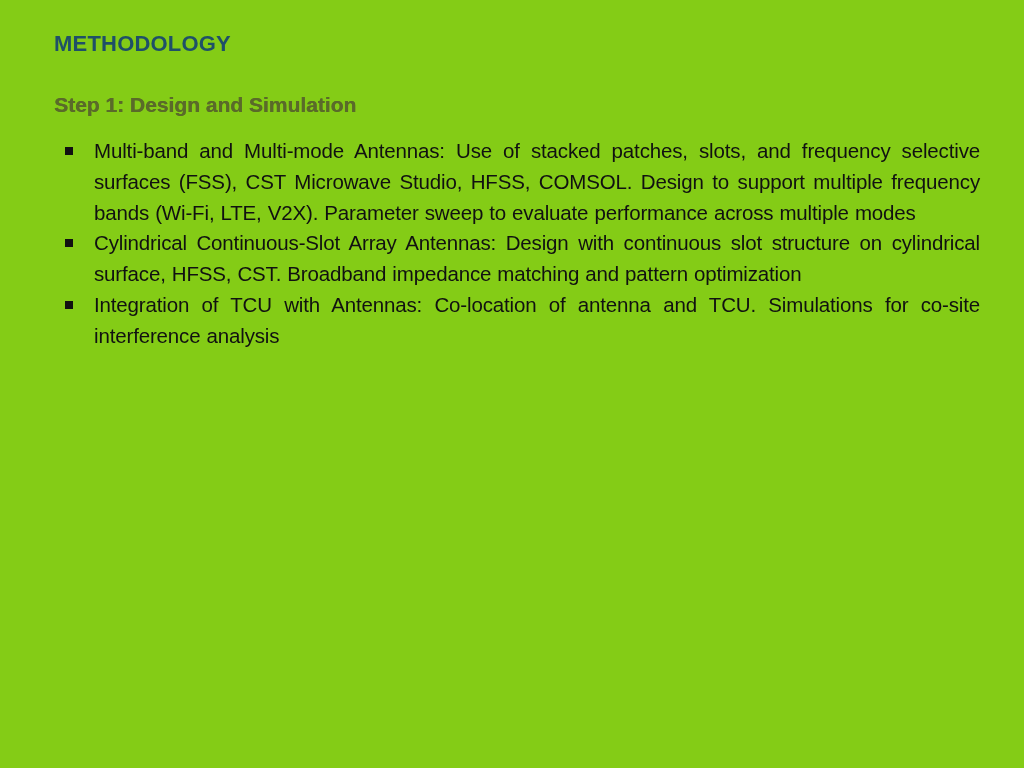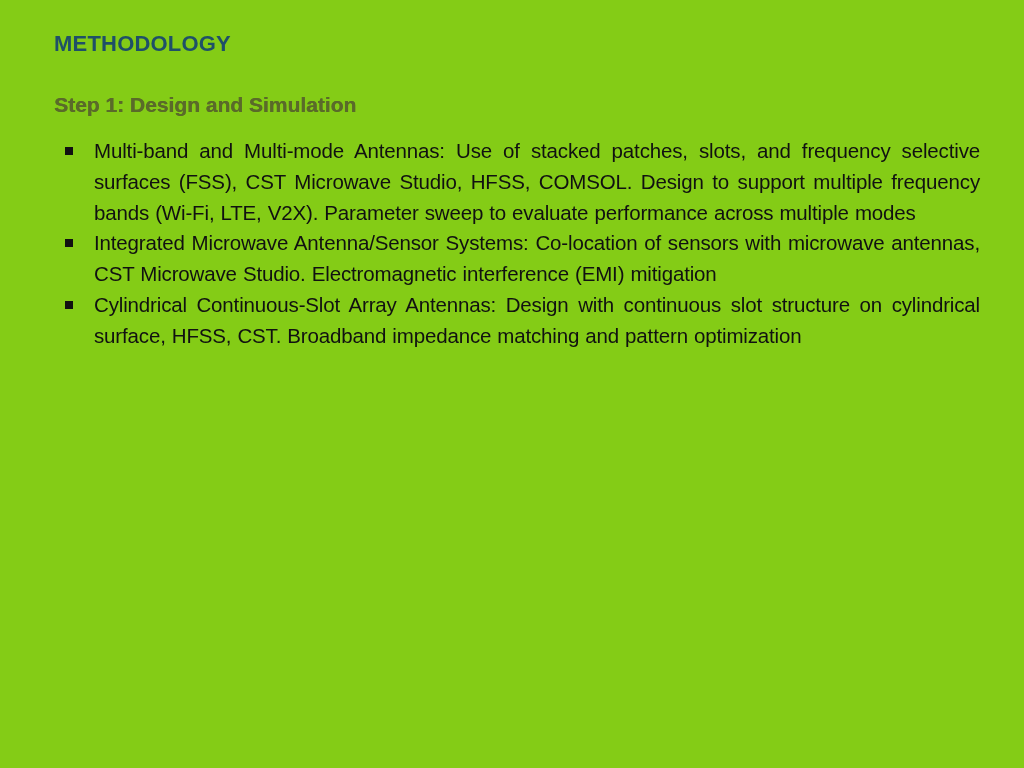--- a/index.html
+++ b/index.html
@@ -80,20 +80,20 @@
   <h1 class="title">METHODOLOGY</h1>
   <h2 class="subtitle">Step 1: Design and Simulation</h2>
 
   <ul class="bullets">
     <li class="bullet-item">
       <span class="bullet-marker"></span>
       <span>Multi-band and Multi-mode Antennas: Use of stacked patches, slots, and frequency selective surfaces (FSS), CST Microwave Studio, HFSS, COMSOL. Design to support multiple frequency bands (Wi-Fi, LTE, V2X). Parameter sweep to evaluate performance across multiple modes</span>
     </li>
     <li class="bullet-item">
       <span class="bullet-marker"></span>
-      <span>Integrated Microwave Antenna/Sensor Systems: Co-location of sensors with microwave antennas, CST Microwave Studio. Electromagnetic interference (EMI) mitigation</span>
+      <span>Cylindrical Continuous-Slot Array Antennas: Design with continuous slot structure on cylindrical surface, HFSS, CST. Broadband impedance matching and pattern optimization</span>
     </li>
     <li class="bullet-item">
       <span class="bullet-marker"></span>
-      <span>Cylindrical Continuous-Slot Array Antennas: Design with continuous slot structure on cylindrical surface, HFSS, CST. Broadband impedance matching and pattern optimization</span>
+      <span>Integration of TCU with Antennas: Co-location of antenna and TCU. Simulations for co-site interference analysis</span>
     </li>
   </ul>
 </div>
 
 </body></html>

